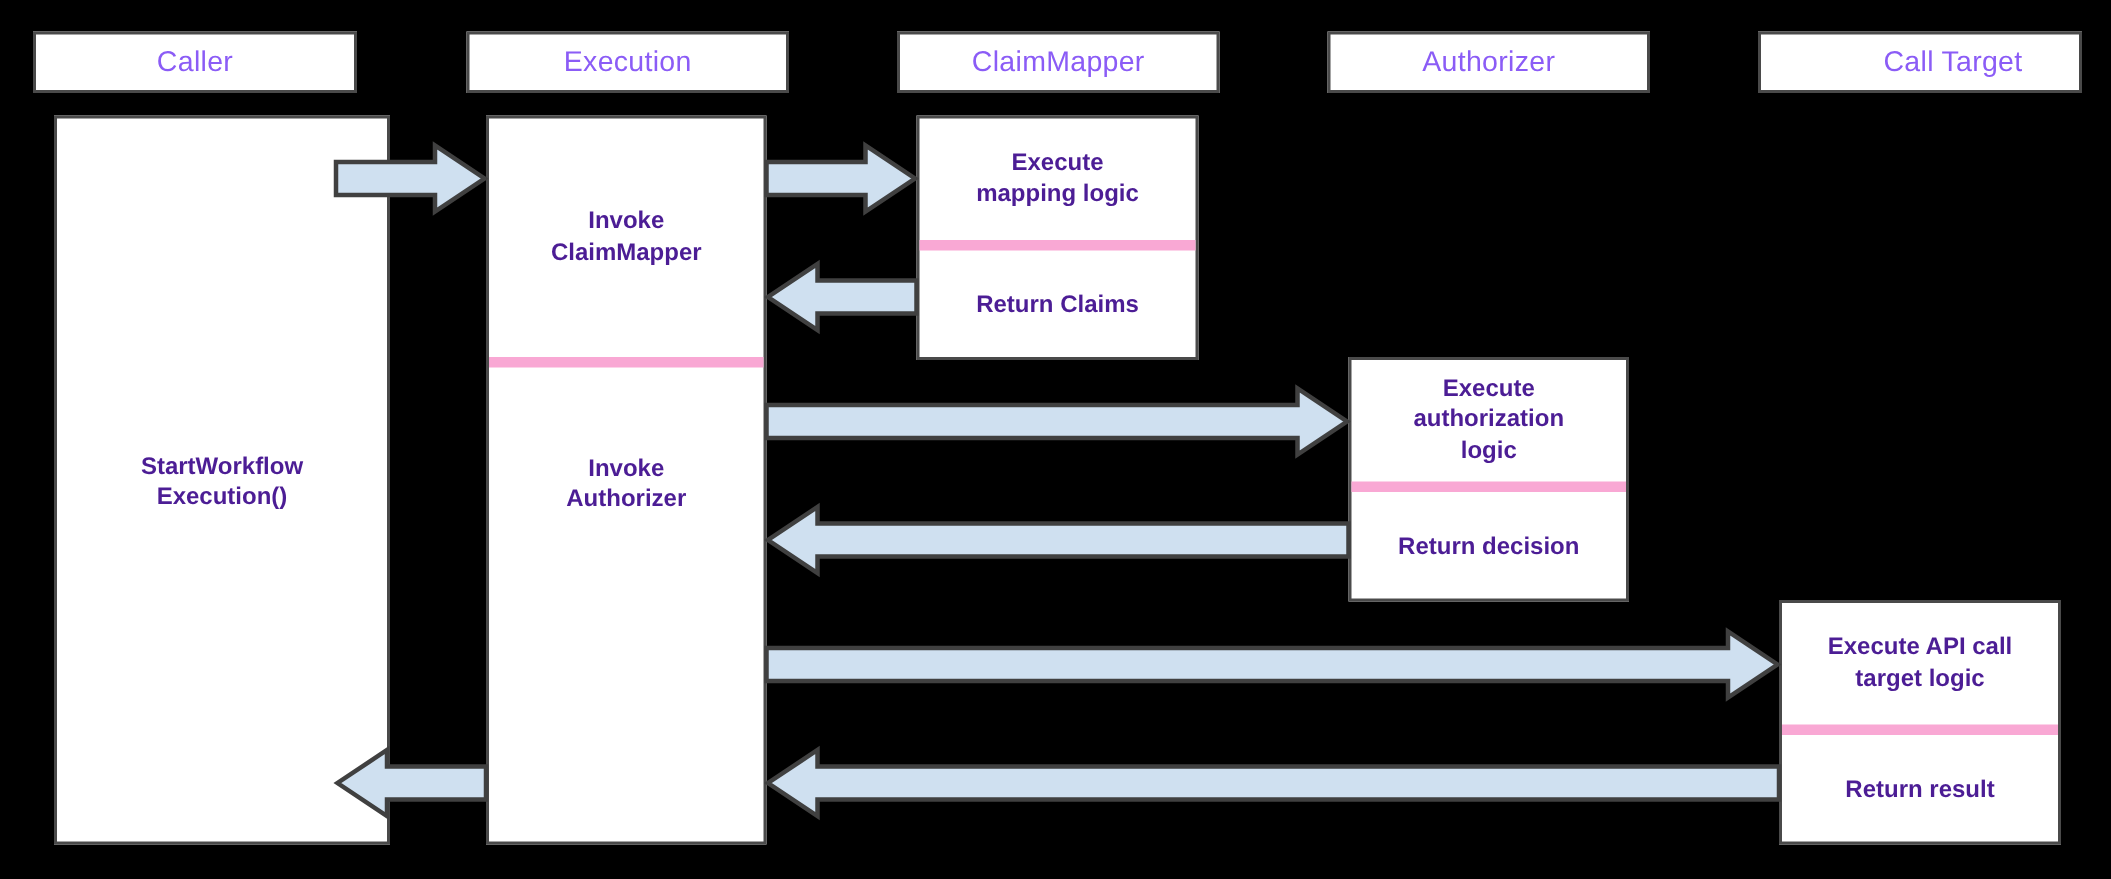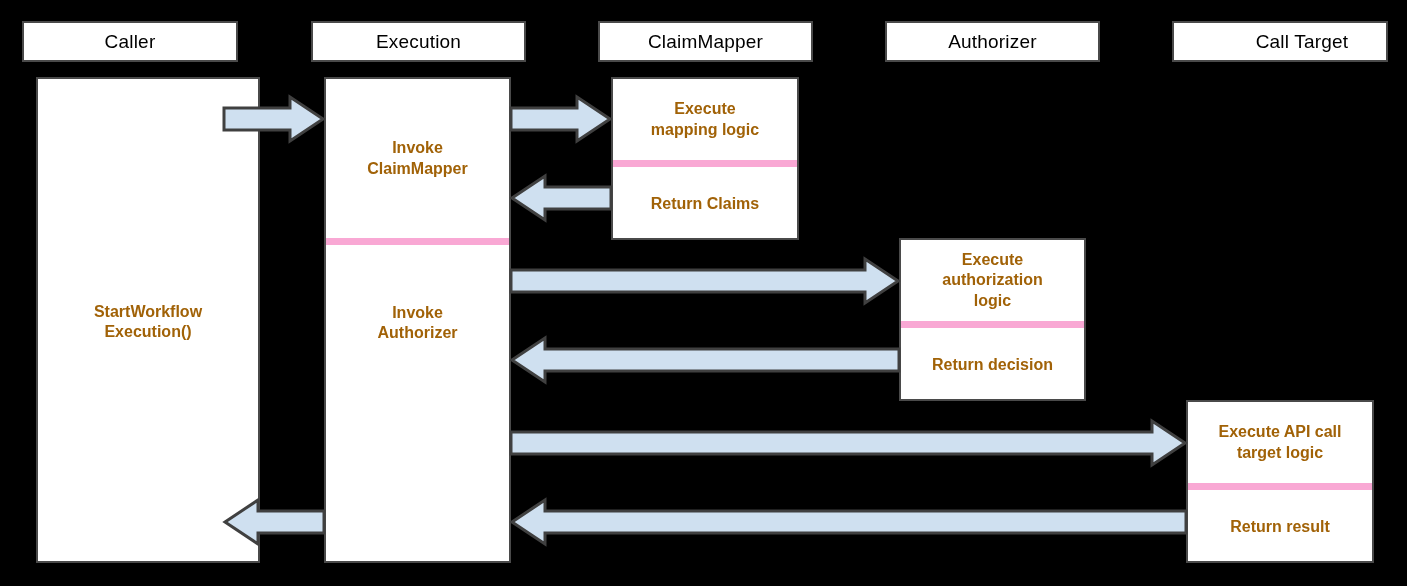--- a/index.html
+++ b/index.html
@@ -16,41 +16,41 @@
     font-family: "Liberation Sans", sans-serif;
   }
   .lane-header {
     position: absolute;
     background: #ffffff;
     border: 2px solid #4a4a4a;
     box-sizing: border-box;
     display: flex;
     align-items: center;
     justify-content: center;
-    color: #000000;
+    color: #8b5cf6;
     font-size: 19px;
     font-weight: 400;
     letter-spacing: 0.2px;
   }
   .lane-body {
     position: absolute;
     background: #ffffff;
     border: 2px solid #4a4a4a;
     box-sizing: border-box;
   }
   .cell {
     position: absolute;
     left: 0;
     right: 0;
     box-sizing: border-box;
     display: flex;
     align-items: center;
     justify-content: center;
     text-align: center;
-    color: #a16207;
+    color: #4c1d95;
     font-size: 16px;
     font-weight: 700;
     line-height: 1.28;
     padding: 0 8px;
   }
   .cell.divider-top {
     border-top: 7px solid #f9a8d4;
   }
   .arrow {
     position: absolute;

